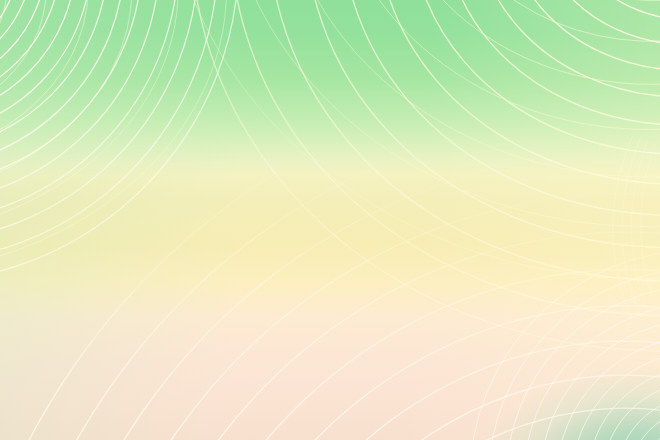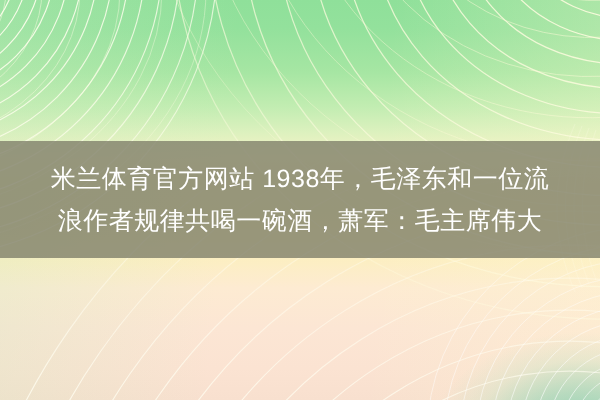--- a/index.html
+++ b/index.html
@@ -242,18 +242,14 @@
     </g>
 
     <g fill="none" stroke="#FFFDE8" stroke-width="0.8" opacity="0.30">
       <path d="M596 130 C 578 180, 578 230, 596 280"></path>
       <path d="M589 128 C 569 180, 569 232, 589 284"></path>
       <path d="M582 126 C 560 180, 560 234, 582 288"></path>
       <path d="M575 124 C 551 180, 551 236, 575 292"></path>
     </g>
   </svg>
 
-  <div class="text-band">
-    <div class="band-line l1">米兰体育官方网站 1938年，毛泽东和一位流</div>
-    <div class="band-line l2">浪作者规律共喝一碗酒，萧军：毛主席伟大</div>
-  </div>
 
 </div>
 
 </body></html>

